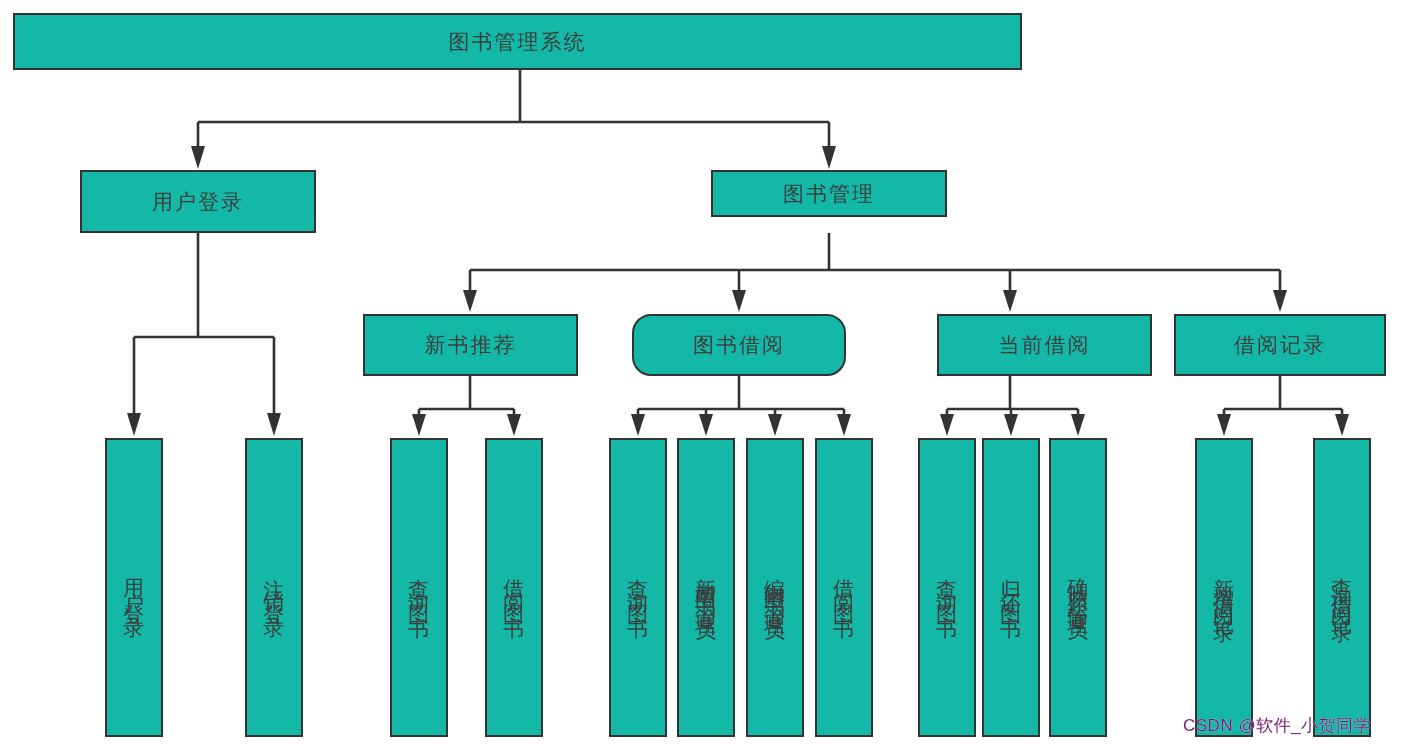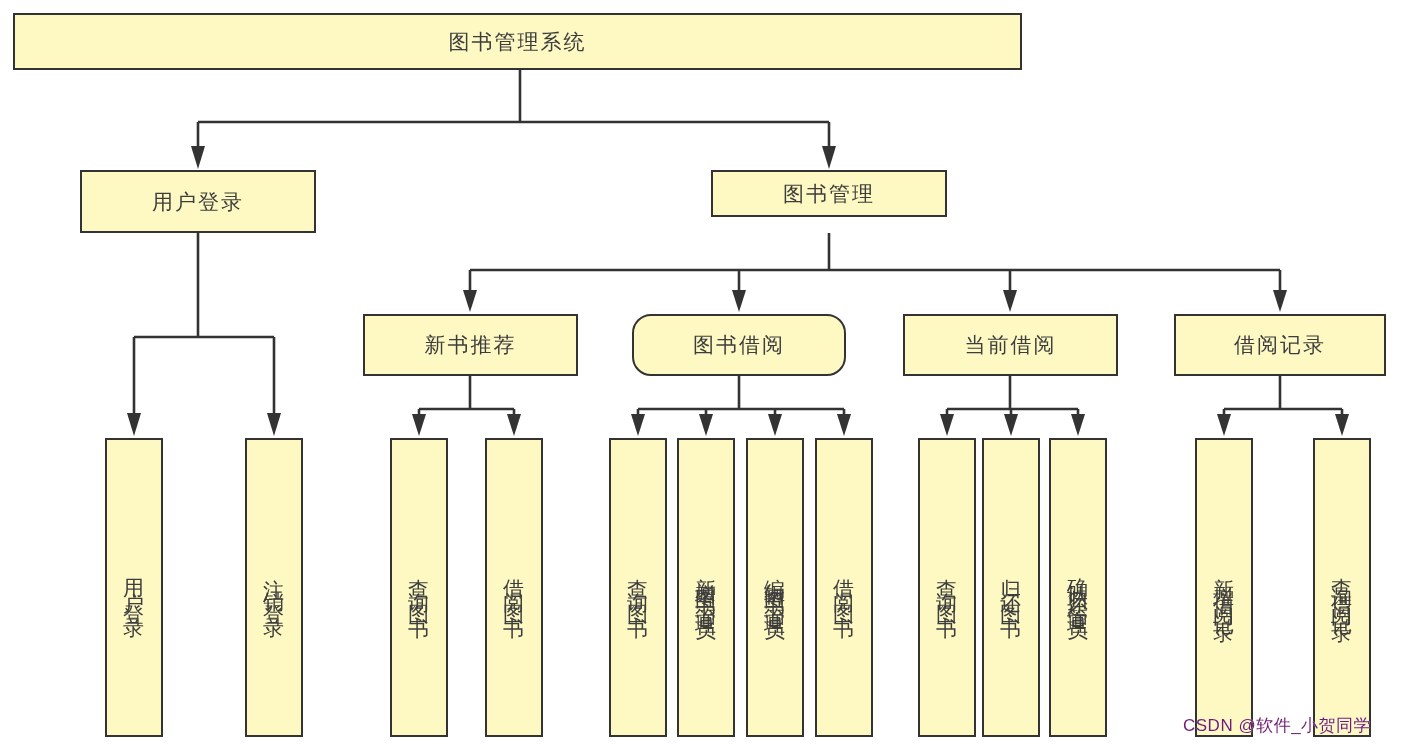--- a/index.html
+++ b/index.html
@@ -13,40 +13,40 @@
   }
   #connector-layer {
     position: absolute;
     left: 0; top: 0;
     width: 1405px; height: 747px;
     pointer-events: none;
   }
   .box {
     position: absolute;
     box-sizing: border-box;
-    background: #fef9c3;
+    background: #14b8a6;
     border: 2px solid #333333;
     display: flex;
     align-items: center;
     justify-content: center;
     color: #3d3d3d;
   }
   .hlabel {
     font-size: 21px;
     letter-spacing: 2px;
     white-space: nowrap;
     color: #3d3d3d;
   }
   .root-box   { left: 13px;  top: 13px;  width: 1009px; height: 57px; }
   .l2-a       { left: 80px;  top: 170px; width: 236px;  height: 63px; }
   .l2-b       { left: 711px; top: 170px; width: 236px;  height: 47px; }
   .l3         { top: 314px; height: 62px; align-items: center; }
   .l3-0 { left: 363px;  width: 215px; }
   .l3-1 { left: 632px;  width: 214px; border-radius: 19px; }
-  .l3-2 { left: 903px;  width: 215px; }
+  .l3-2 { left: 937px;  width: 215px; }
   .l3-3 { left: 1174px; width: 212px; }
   .leaf { top: 438px; height: 299px; width: 58px; }
   .leaf-0  { left: 105px; }
   .leaf-1  { left: 245px; }
   .leaf-2  { left: 390px; }
   .leaf-3  { left: 485px; }
   .leaf-4  { left: 609px; }
   .leaf-5  { left: 677px; }
   .leaf-6  { left: 746px; }
   .leaf-7  { left: 815px; }

